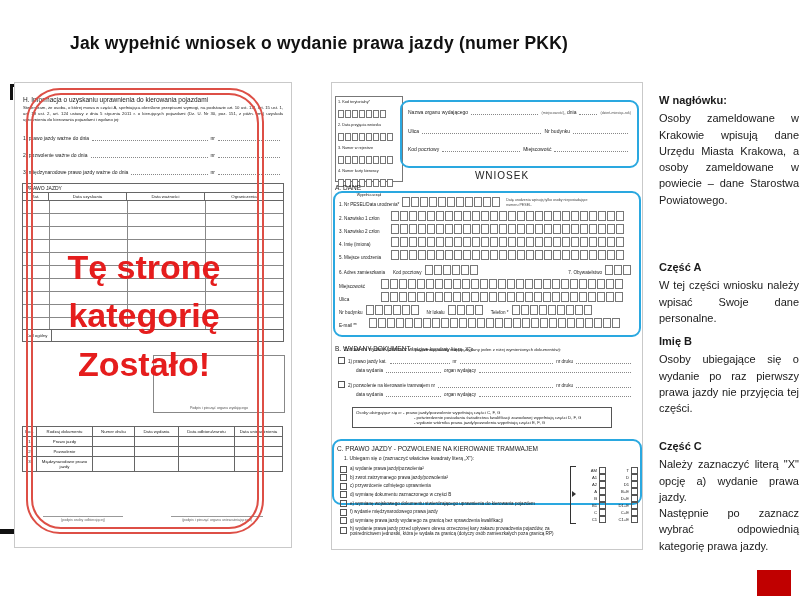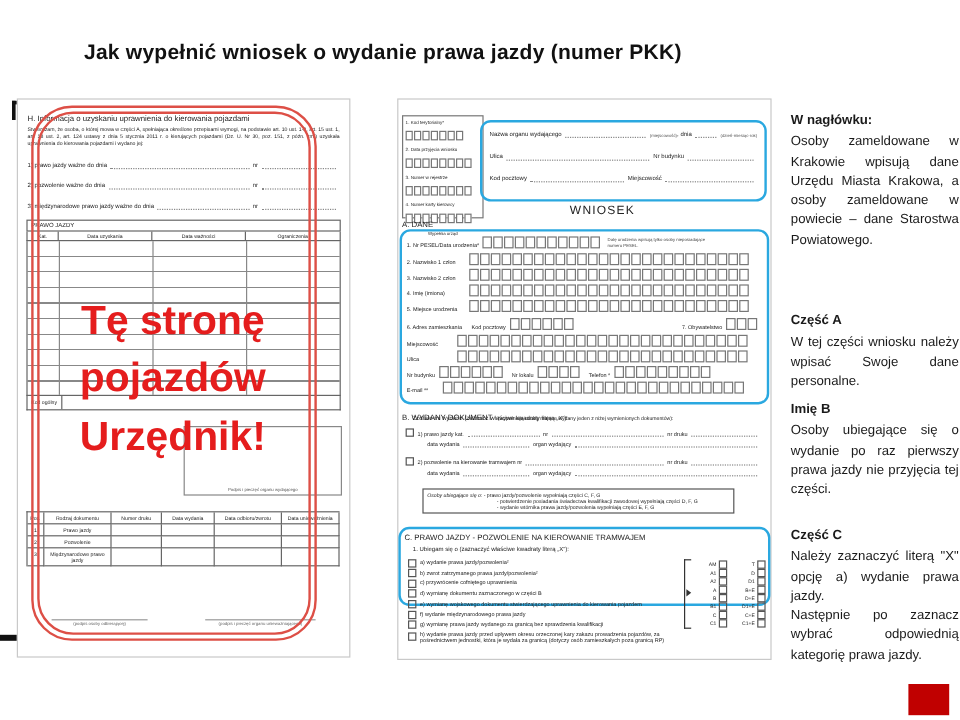--- a/index.html
+++ b/index.html
@@ -142,22 +142,22 @@
 
   <div class="abs sigline t35" style="left:28px;top:433px;width:80px;">(podpis osoby odbierającej)</div>
   <div class="abs sigline t35" style="left:156px;top:433px;width:92px;">(podpis i pieczęć organu unieważniającego)</div>
 </div>
 
 <div class="abs red-rect">
     <div></div>
   </div>
 <div class="abs red-overlay">
   <div>Tę stronę</div>
-  <div>pojazdów</div>
-  <div>Urzędnik!</div>
+  <div>kategorię</div>
+  <div>Zostało!</div>
 </div>
 
 <div class="abs page" id="rightForm">
 
   <div class="office" style="left:3px;top:13px;width:62px;height:82px;">
     <div class="lbl">1. Kod terytorialny*</div>
     <div class="cells sm">
         <span></span>
         <span></span>
         <span></span>

